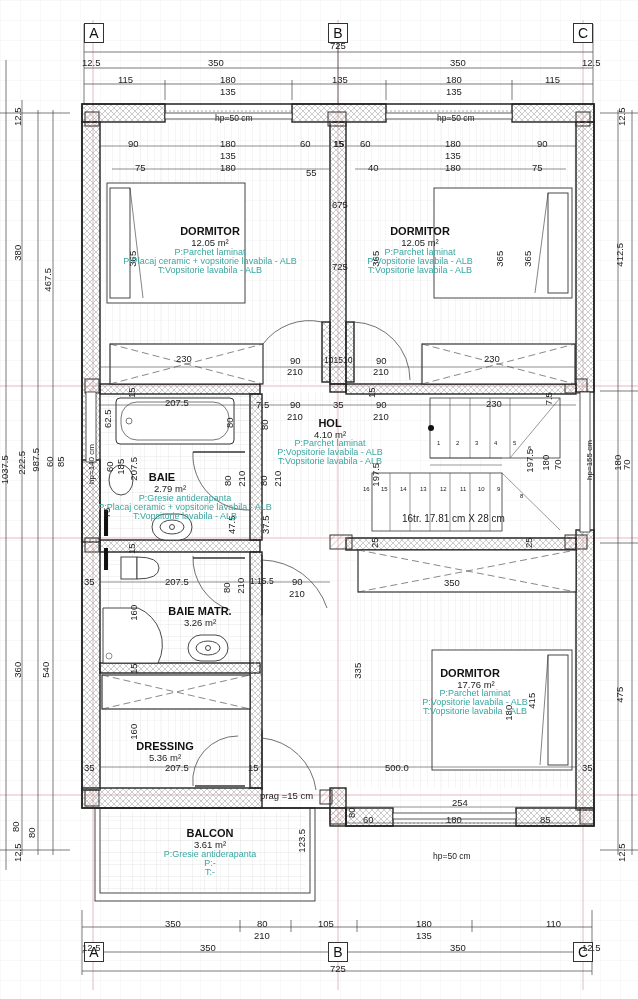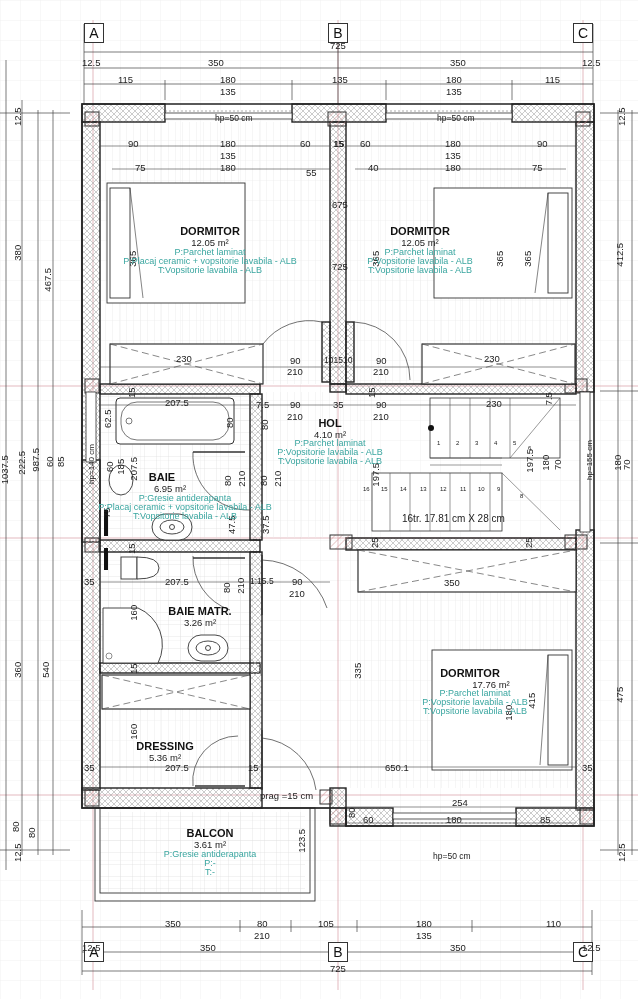--- a/index.html
+++ b/index.html
@@ -409,21 +409,21 @@
   <span class="t vt" style="left:222px;top:476px;">80</span>
   <span class="t vt" style="left:234px;top:474px;">210</span>
   <span class="t vt" style="left:258px;top:476px;">80</span>
   <span class="t vt" style="left:270px;top:474px;">210</span>
   <span class="t vt" style="left:222px;top:520px;">47.5</span>
   <span class="t vt" style="left:256px;top:520px;">37.5</span>
   <span class="t vt" style="left:101px;top:508px;">75</span>
   <span class="t vt" style="left:126px;top:544px;">15</span>
   <span class="t vt" style="left:72px;top:460px;font-size:8px;">hp=140 cm</span>
   <div class="room-title" style="left:132px;top:472px;width:60px;">BAIE</div>
-  <div class="room-area" style="left:140px;top:484px;width:60px;">6.95 m²</div>
+  <div class="room-area" style="left:140px;top:484px;width:60px;">2.79 m²</div>
   <div class="finish" style="left:100px;top:494px;width:170px;">P:Gresie antiderapanta</div>
   <div class="finish" style="left:90px;top:503px;width:190px;">P:Placaj ceramic + vopsitorie lavabila - ALB</div>
   <div class="finish" style="left:100px;top:512px;width:170px;">T:Vopsitorie lavabila - ALB</div>
 </div>
 
 <div class="room">
   <span class="t" style="left:84px;top:577px;">35</span>
   <span class="t" style="left:165px;top:577px;">207.5</span>
   <span class="t vt" style="left:221px;top:583px;">80</span>
   <span class="t vt" style="left:233px;top:581px;">210</span>
@@ -472,30 +472,30 @@
   <span class="t" style="left:402px;top:514px;font-size:10px;">16tr. 17.81 cm X 28 cm</span>
 </div>
 
 <div class="room">
   <span class="t vt" style="left:369px;top:538px;">25</span>
   <span class="t vt" style="left:523px;top:538px;">25</span>
   <span class="t" style="left:444px;top:578px;">350</span>
   <span class="t vt" style="left:350px;top:666px;">335</span>
   <span class="t vt" style="left:524px;top:696px;">415</span>
   <span class="t vt" style="left:501px;top:708px;">180</span>
-  <span class="t" style="left:385px;top:763px;">650.1</span>
+  <span class="t" style="left:385px;top:763px;">500.0</span>
   <span class="t" style="left:582px;top:763px;">35</span>
   <span class="t" style="left:452px;top:798px;">254</span>
   <span class="t" style="left:363px;top:815px;">60</span>
   <span class="t" style="left:446px;top:815px;">180</span>
   <span class="t" style="left:540px;top:815px;">85</span>
   <span class="t vt" style="left:346px;top:808px;">80</span>
   <span class="t" style="left:433px;top:852px;font-size:8.5px;">hp=50 cm</span>
   <div class="room-title" style="left:430px;top:668px;width:80px;">DORMITOR</div>
-  <div class="room-area" style="left:451px;top:680px;width:80px;">17.76 m²</div>
+  <div class="room-area" style="left:436px;top:680px;width:80px;">17.76 m²</div>
   <div class="finish" style="left:420px;top:689px;width:110px;">P:Parchet laminat</div>
   <div class="finish" style="left:420px;top:698px;width:110px;">P:Vopsitorie lavabila - ALB</div>
   <div class="finish" style="left:420px;top:707px;width:110px;">T:Vopsitorie lavabila - ALB</div>
 </div>
 
 <div class="room">
   <span class="t vt" style="left:290px;top:836px;">123.5</span>
   <div class="room-title" style="left:170px;top:828px;width:80px;">BALCON</div>
   <div class="room-area" style="left:170px;top:840px;width:80px;">3.61 m²</div>
   <div class="finish" style="left:150px;top:850px;width:120px;">P:Gresie antiderapanta</div>

